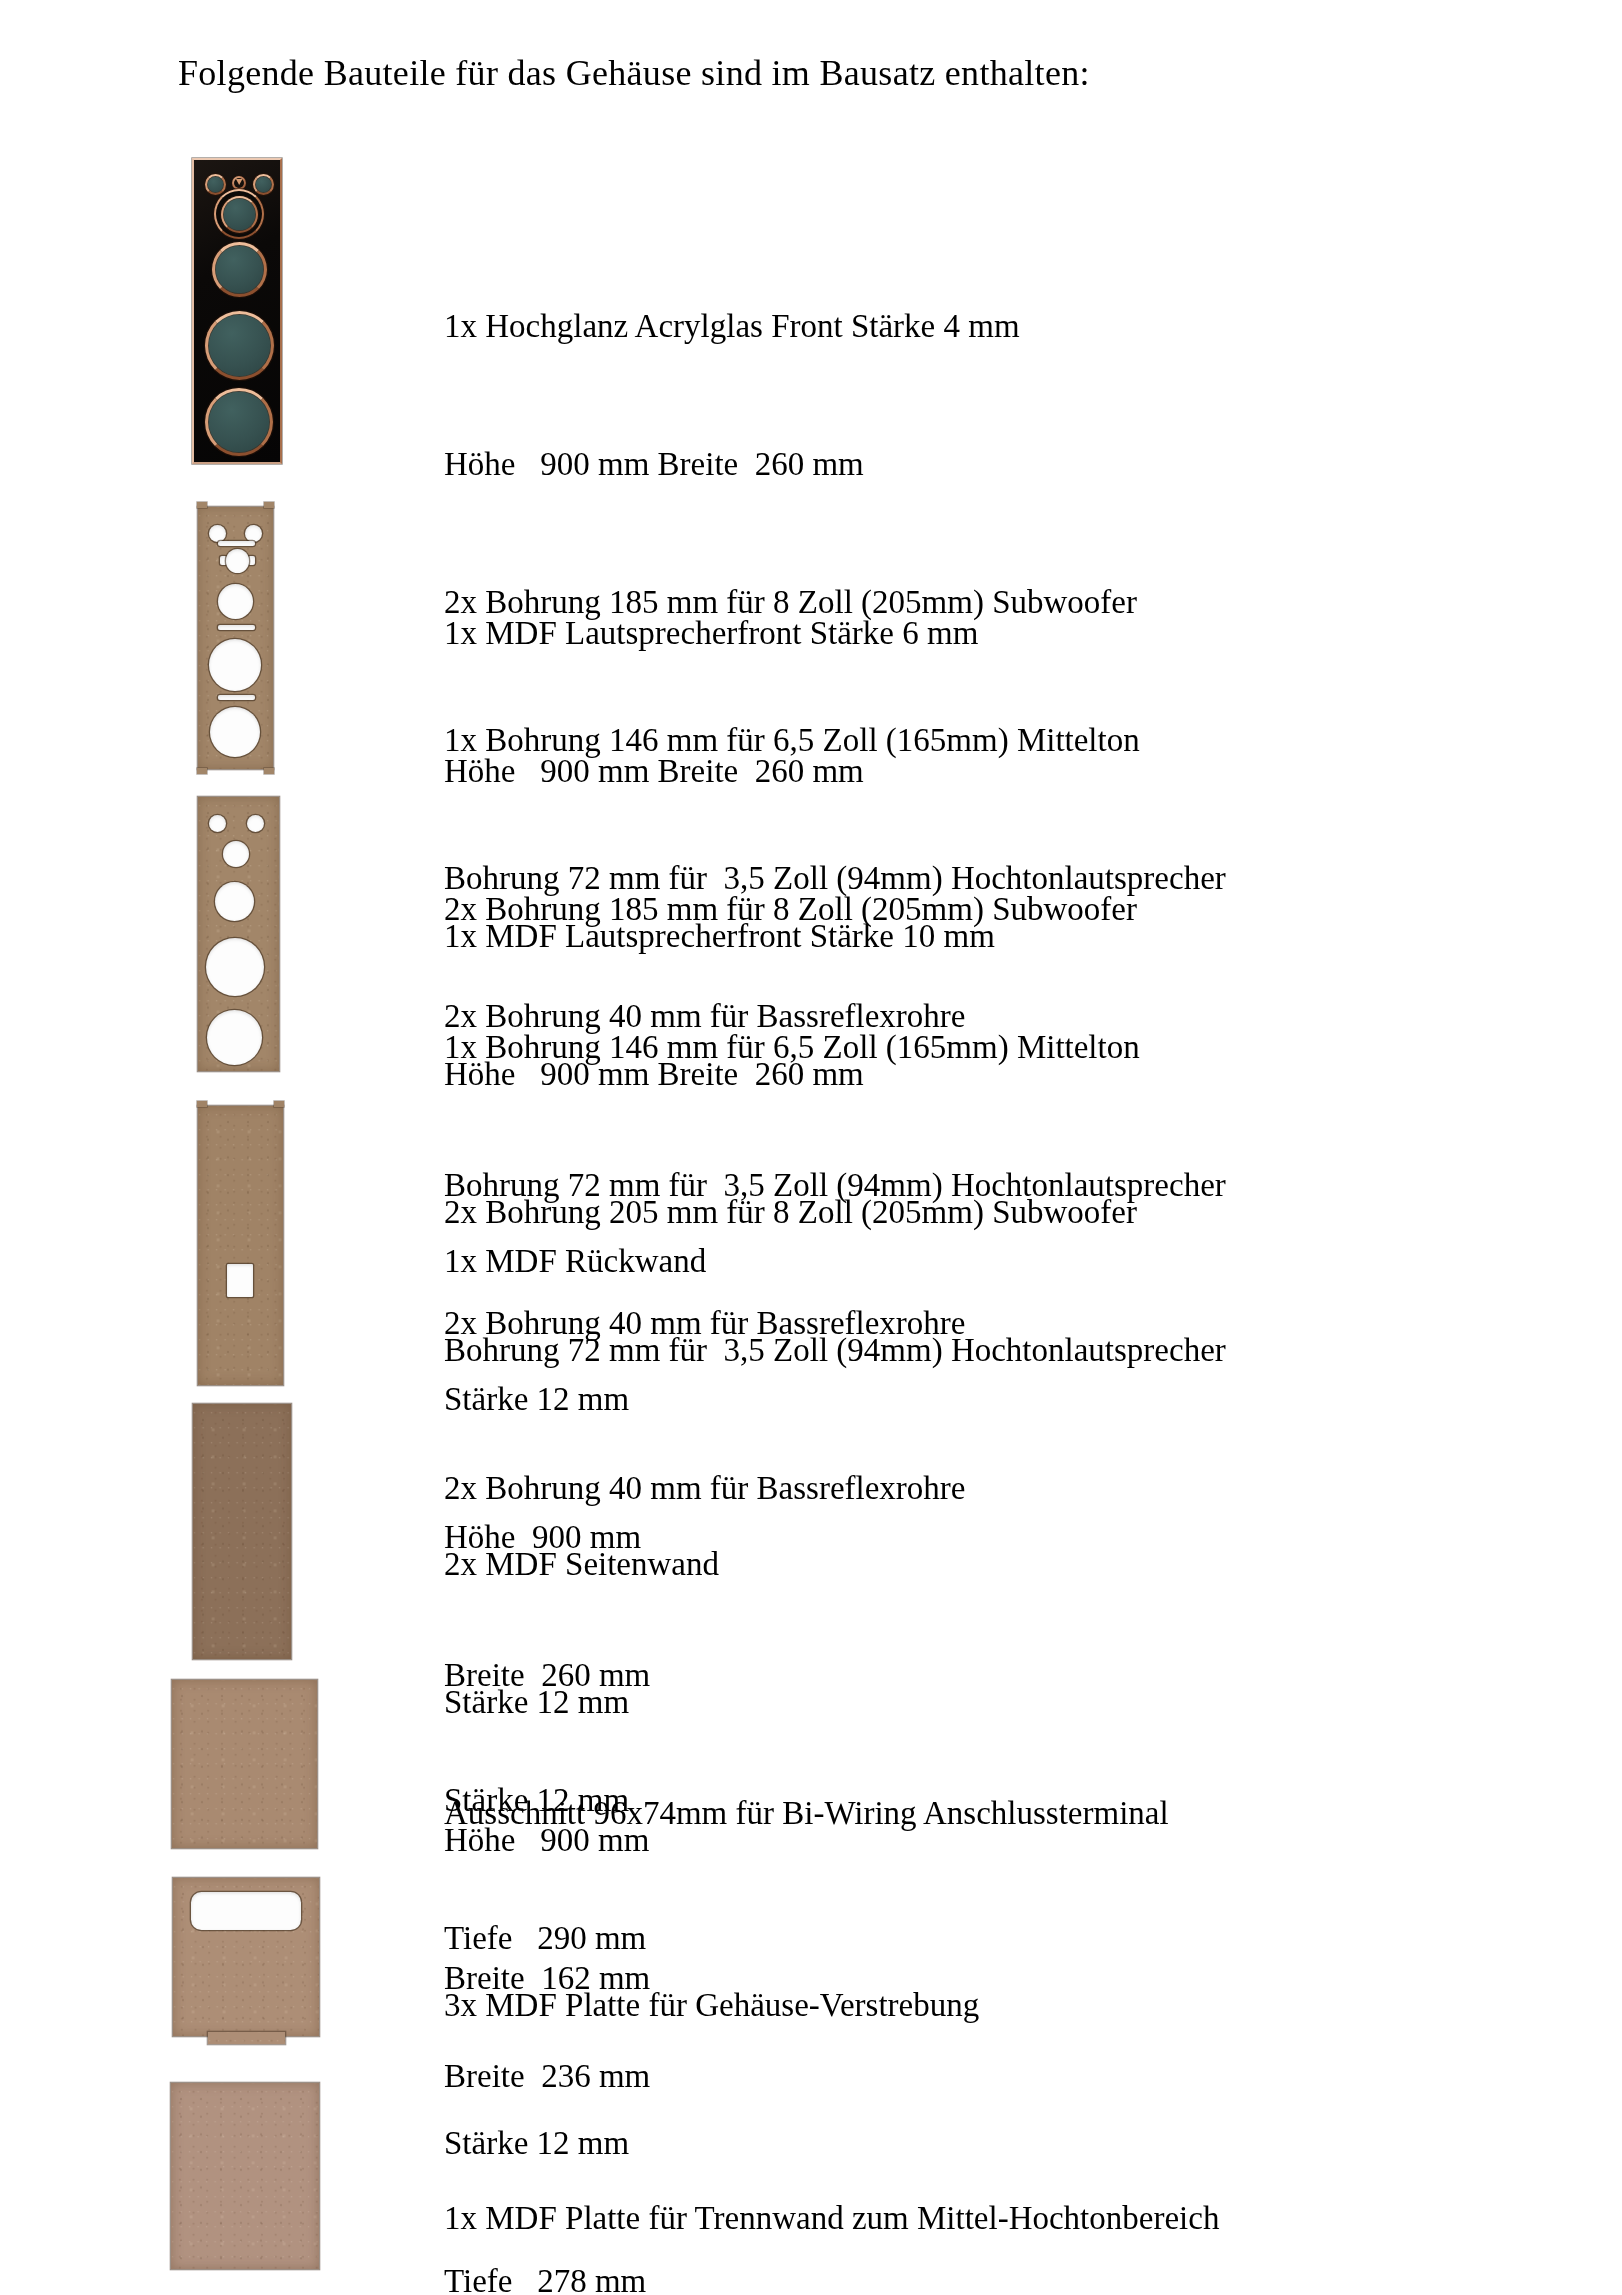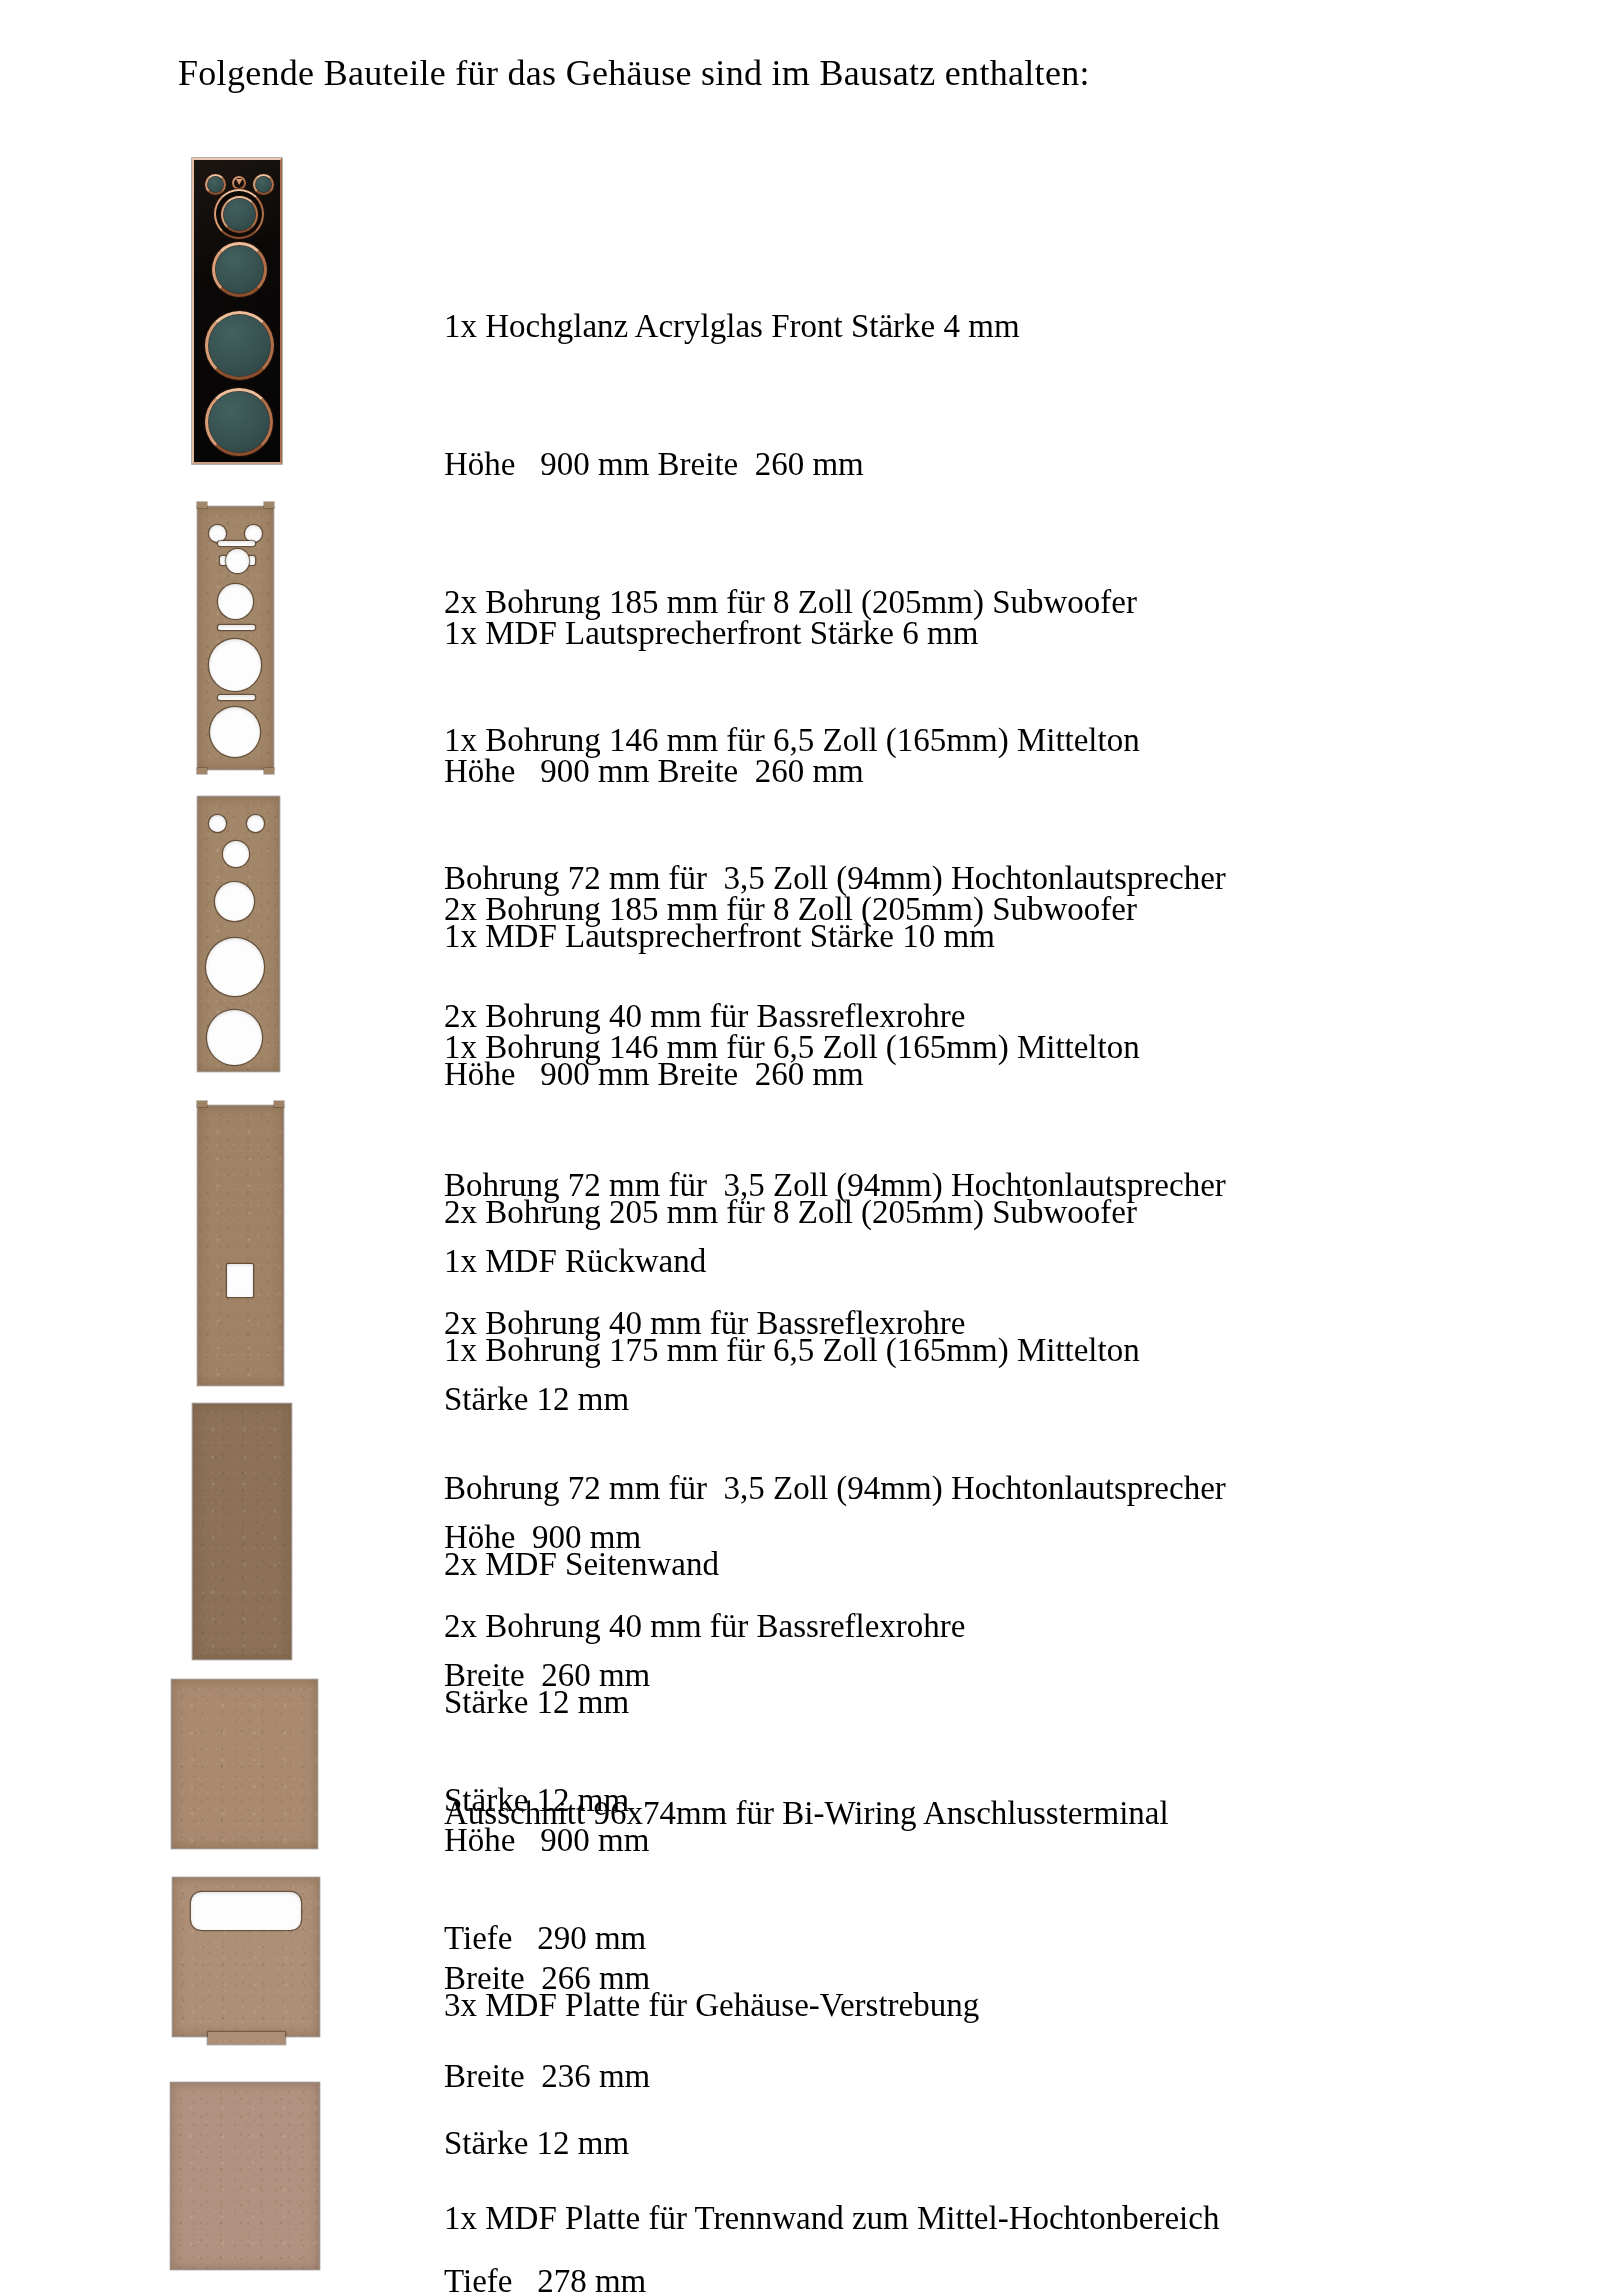--- a/index.html
+++ b/index.html
@@ -143,21 +143,20 @@
       <div class="cut round" style="left:49px;top:17.7px;width:17px;height:17px;"></div>
       <div class="cut round" style="left:25px;top:44px;width:26px;height:26px;"></div>
       <div class="cut round" style="left:17px;top:85px;width:39px;height:39px;"></div>
       <div class="cut round" style="left:7.9px;top:141px;width:58px;height:58px;"></div>
       <div class="cut round" style="left:9.2px;top:213px;width:55px;height:55px;"></div>
     </div>
     <div class="textblock" style="top:821px;">
       <div class="spec-line">1x MDF Lautsprecherfront Stärke 10 mm</div>
       <div class="spec-line">Höhe   900 mm Breite  260 mm</div>
       <div class="spec-line">2x Bohrung 205 mm für 8 Zoll (205mm) Subwoofer</div>
-      <div class="spec-line">1x Bohrung 175 mm für 6,5 Zoll (165mm) Mittelton</div>
       <div class="spec-line">Bohrung 72 mm für  3,5 Zoll (94mm) Hochtonlautsprecher</div>
       <div class="spec-line">2x Bohrung 40 mm für Bassreflexrohre</div>
     </div>
   </div>
 
   <div class="section">
     <div class="mdf shade-back" style="left:198px;top:1106px;width:85px;height:279px;">
       <div class="ear" style="left:-1.3px;top:-5.2px;"></div>
       <div class="ear" style="right:-1.3px;top:-5.2px;"></div>
       <div class="cut" style="left:29.4px;top:158px;width:26px;height:33px;border-radius:1.3px;"></div>
@@ -170,21 +169,21 @@
       <div class="spec-line">Ausschnitt 96x74mm für Bi-Wiring Anschlussterminal</div>
     </div>
   </div>
 
   <div class="section">
     <div class="mdf shade-side" style="left:193px;top:1404px;width:98px;height:255px;"></div>
     <div class="textblock" style="top:1449px;">
       <div class="spec-line">2x MDF Seitenwand</div>
       <div class="spec-line">Stärke 12 mm</div>
       <div class="spec-line">Höhe   900 mm</div>
-      <div class="spec-line">Breite  266 mm</div>
+      <div class="spec-line">Breite  162 mm</div>
     </div>
   </div>
 
   <div class="section">
     <div class="mdf shade-top" style="left:172px;top:1680px;width:145px;height:168px;"></div>
     <div class="textblock" style="top:1685px;">
       <div class="spec-line">Stärke 12 mm</div>
       <div class="spec-line">Tiefe   290 mm</div>
       <div class="spec-line">Breite  236 mm</div>
     </div>

